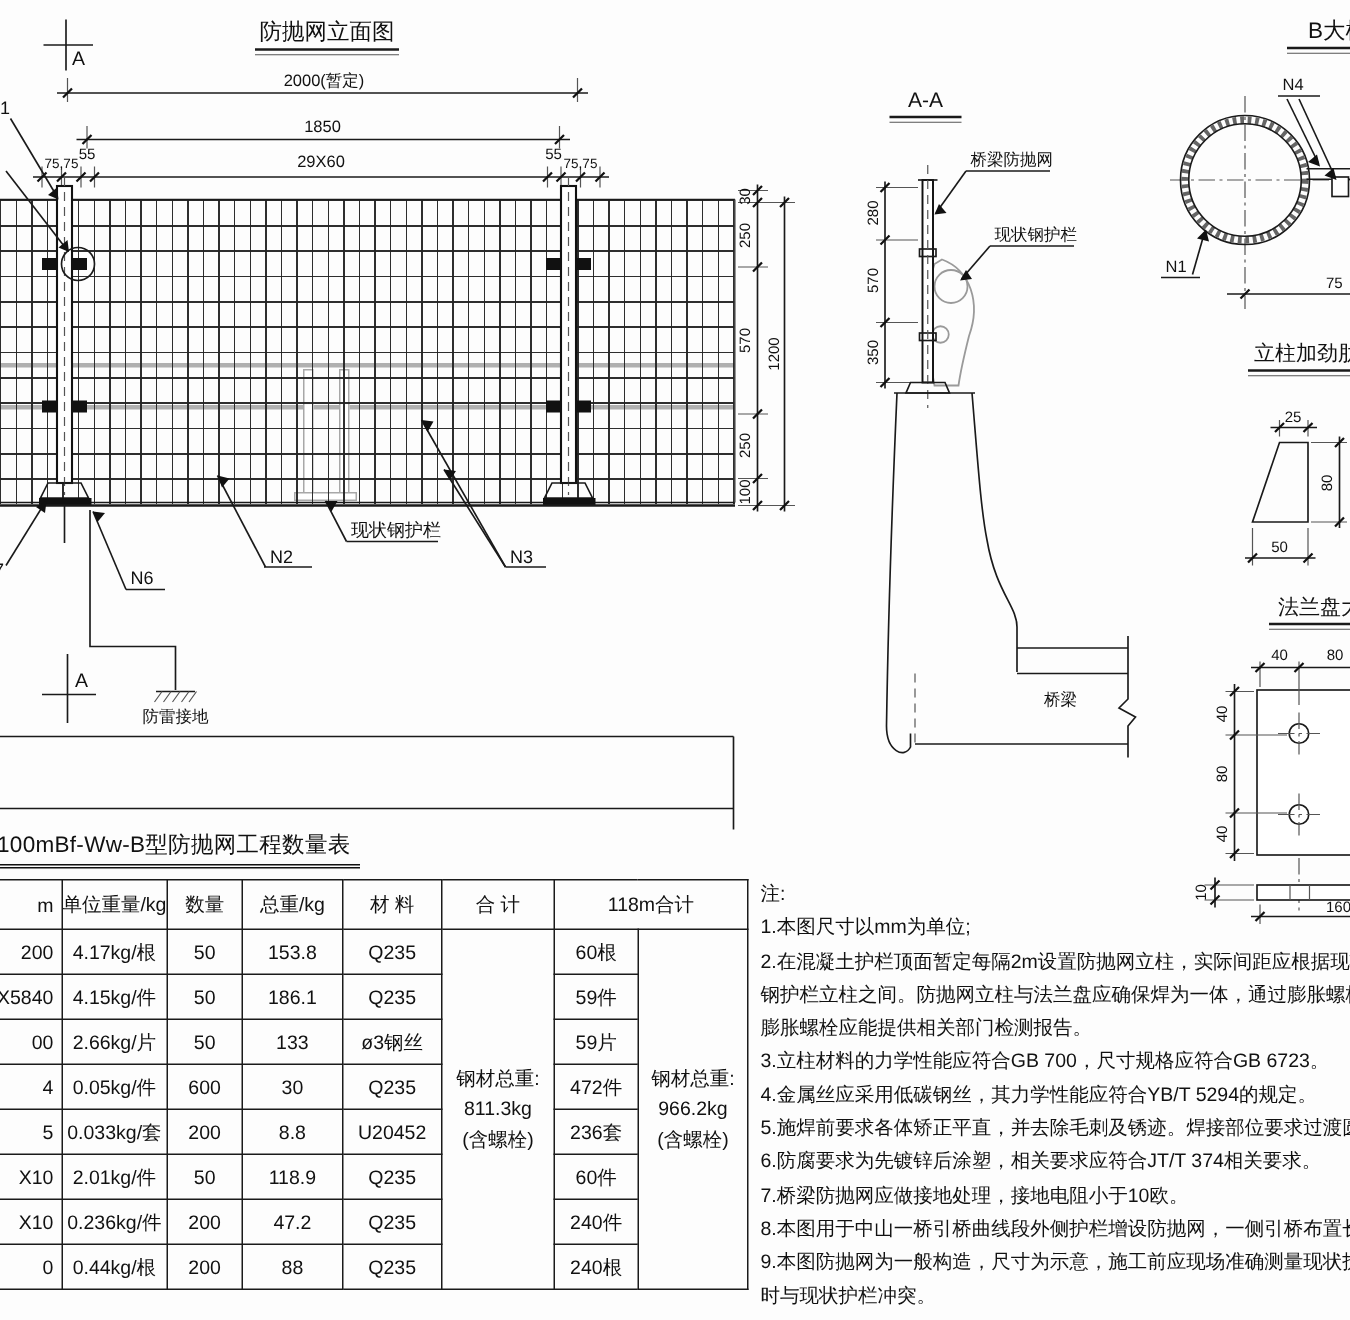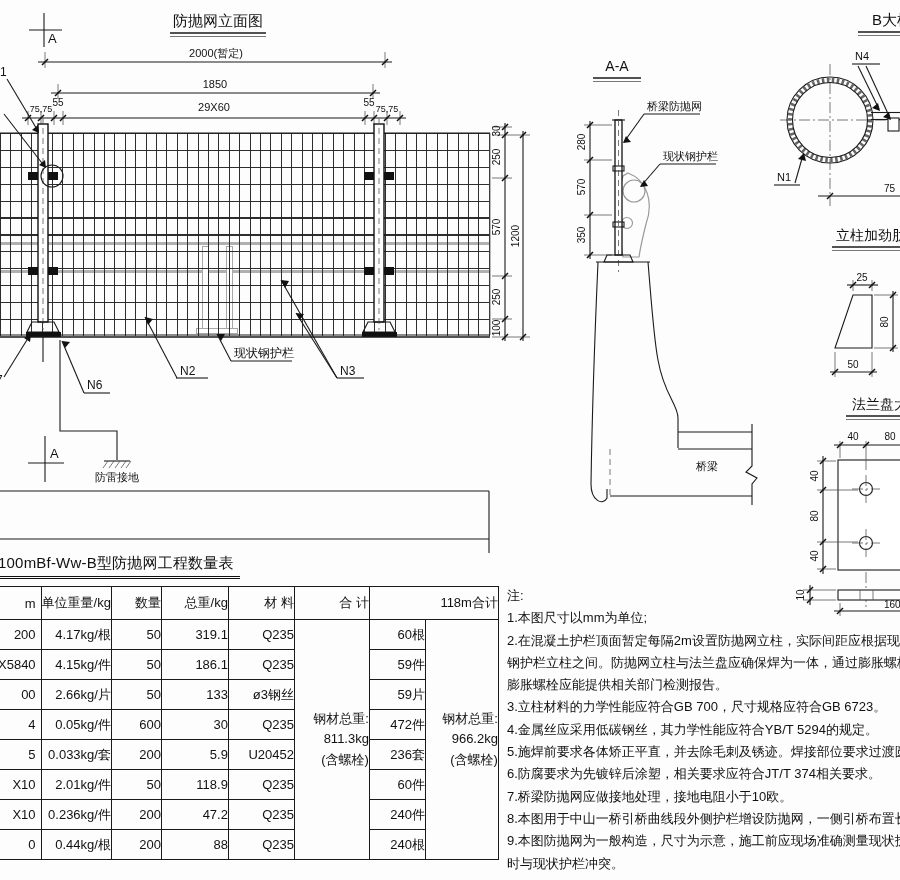--- a/index.html
+++ b/index.html
@@ -25,21 +25,21 @@
   .blk{fill:#111;stroke:none;}
   .wht{fill:#fff;}
   .t9{font-size:9px;} .t10{font-size:10px;} .t11{font-size:11px;}
   .t12{font-size:12px;} .t13{font-size:13px;} .t14{font-size:14px;} .t15{font-size:15px;}
   .mid{text-anchor:middle;}
   
   #tbl-title{position:absolute;left:-2px;top:554px;width:242px;font-size:15px;
     letter-spacing:.2px;border-bottom:3.5px double #111;padding-bottom:3px;
     white-space:nowrap;overflow:hidden;}
   #qtable{position:absolute;left:-3px;top:586px;border-collapse:collapse;table-layout:fixed;}
-  #qtable td,#qtable th{border:1.3px solid #1a1a1a;font-weight:normal;text-align:right;
+  #qtable td,#qtable th{border:1.3px solid #1a1a1a;font-weight:normal;text-align:center;
     font-size:13px;padding:0;white-space:nowrap;overflow:hidden;height:29px;}
   #qtable th{height:32px;}
   #qtable .c1{text-align:right;padding-right:5px;}
   #qtable .merge{white-space:pre-line;line-height:1.55;vertical-align:middle;}
   
   #notes{position:absolute;left:507px;top:585px;width:400px;font-size:13px;
     line-height:22.3px;}
   #notes div{white-space:nowrap;}
 </style>
 </head>
@@ -373,21 +373,21 @@
       <th>数量</th>
       <th>总重/kg</th>
       <th>材 料</th>
       <th>合 计</th>
       <th colspan="2">118m合计</th>
     </tr>
     <tr>
       <td class="c1">200</td>
       <td>4.17kg/根</td>
       <td>50</td>
-      <td>319.1</td>
+      <td>153.8</td>
       <td>Q235</td>
       <td rowspan="8" class="merge">钢材总重:
 811.3kg
 (含螺栓)</td>
       <td>60根</td>
       <td rowspan="8" class="merge">钢材总重:
 966.2kg
 (含螺栓)</td>
     </tr>
     <tr>
@@ -411,21 +411,21 @@
       <td>0.05kg/件</td>
       <td>600</td>
       <td>30</td>
       <td>Q235</td>
       <td>472件</td>
     </tr>
     <tr>
       <td class="c1">5</td>
       <td>0.033kg/套</td>
       <td>200</td>
-      <td>5.9</td>
+      <td>8.8</td>
       <td>U20452</td>
       <td>236套</td>
     </tr>
     <tr>
       <td class="c1">X10</td>
       <td>2.01kg/件</td>
       <td>50</td>
       <td>118.9</td>
       <td>Q235</td>
       <td>60件</td>

